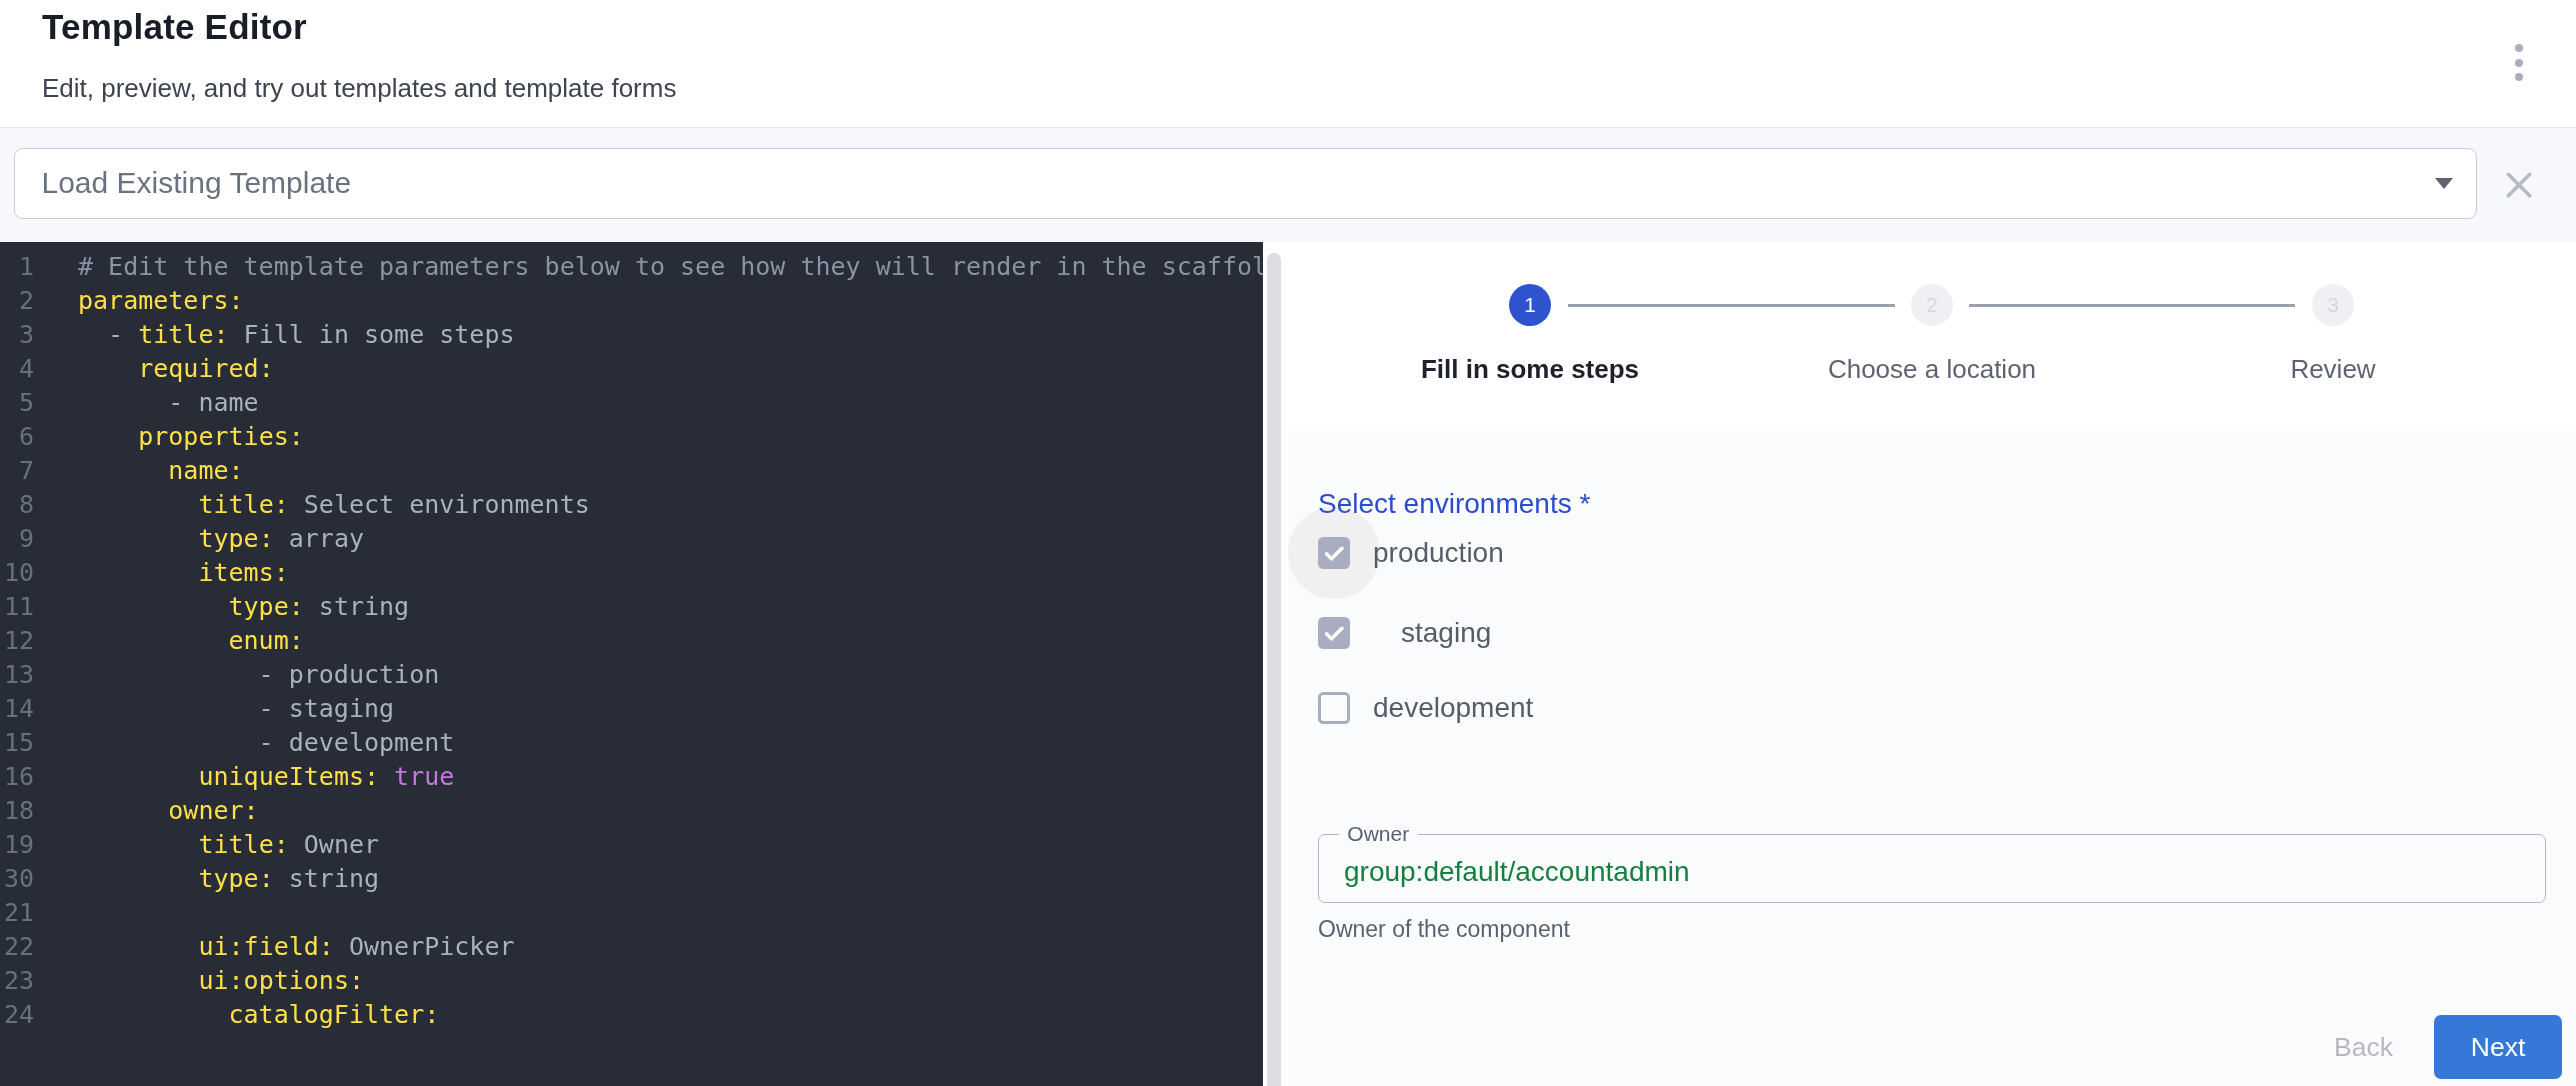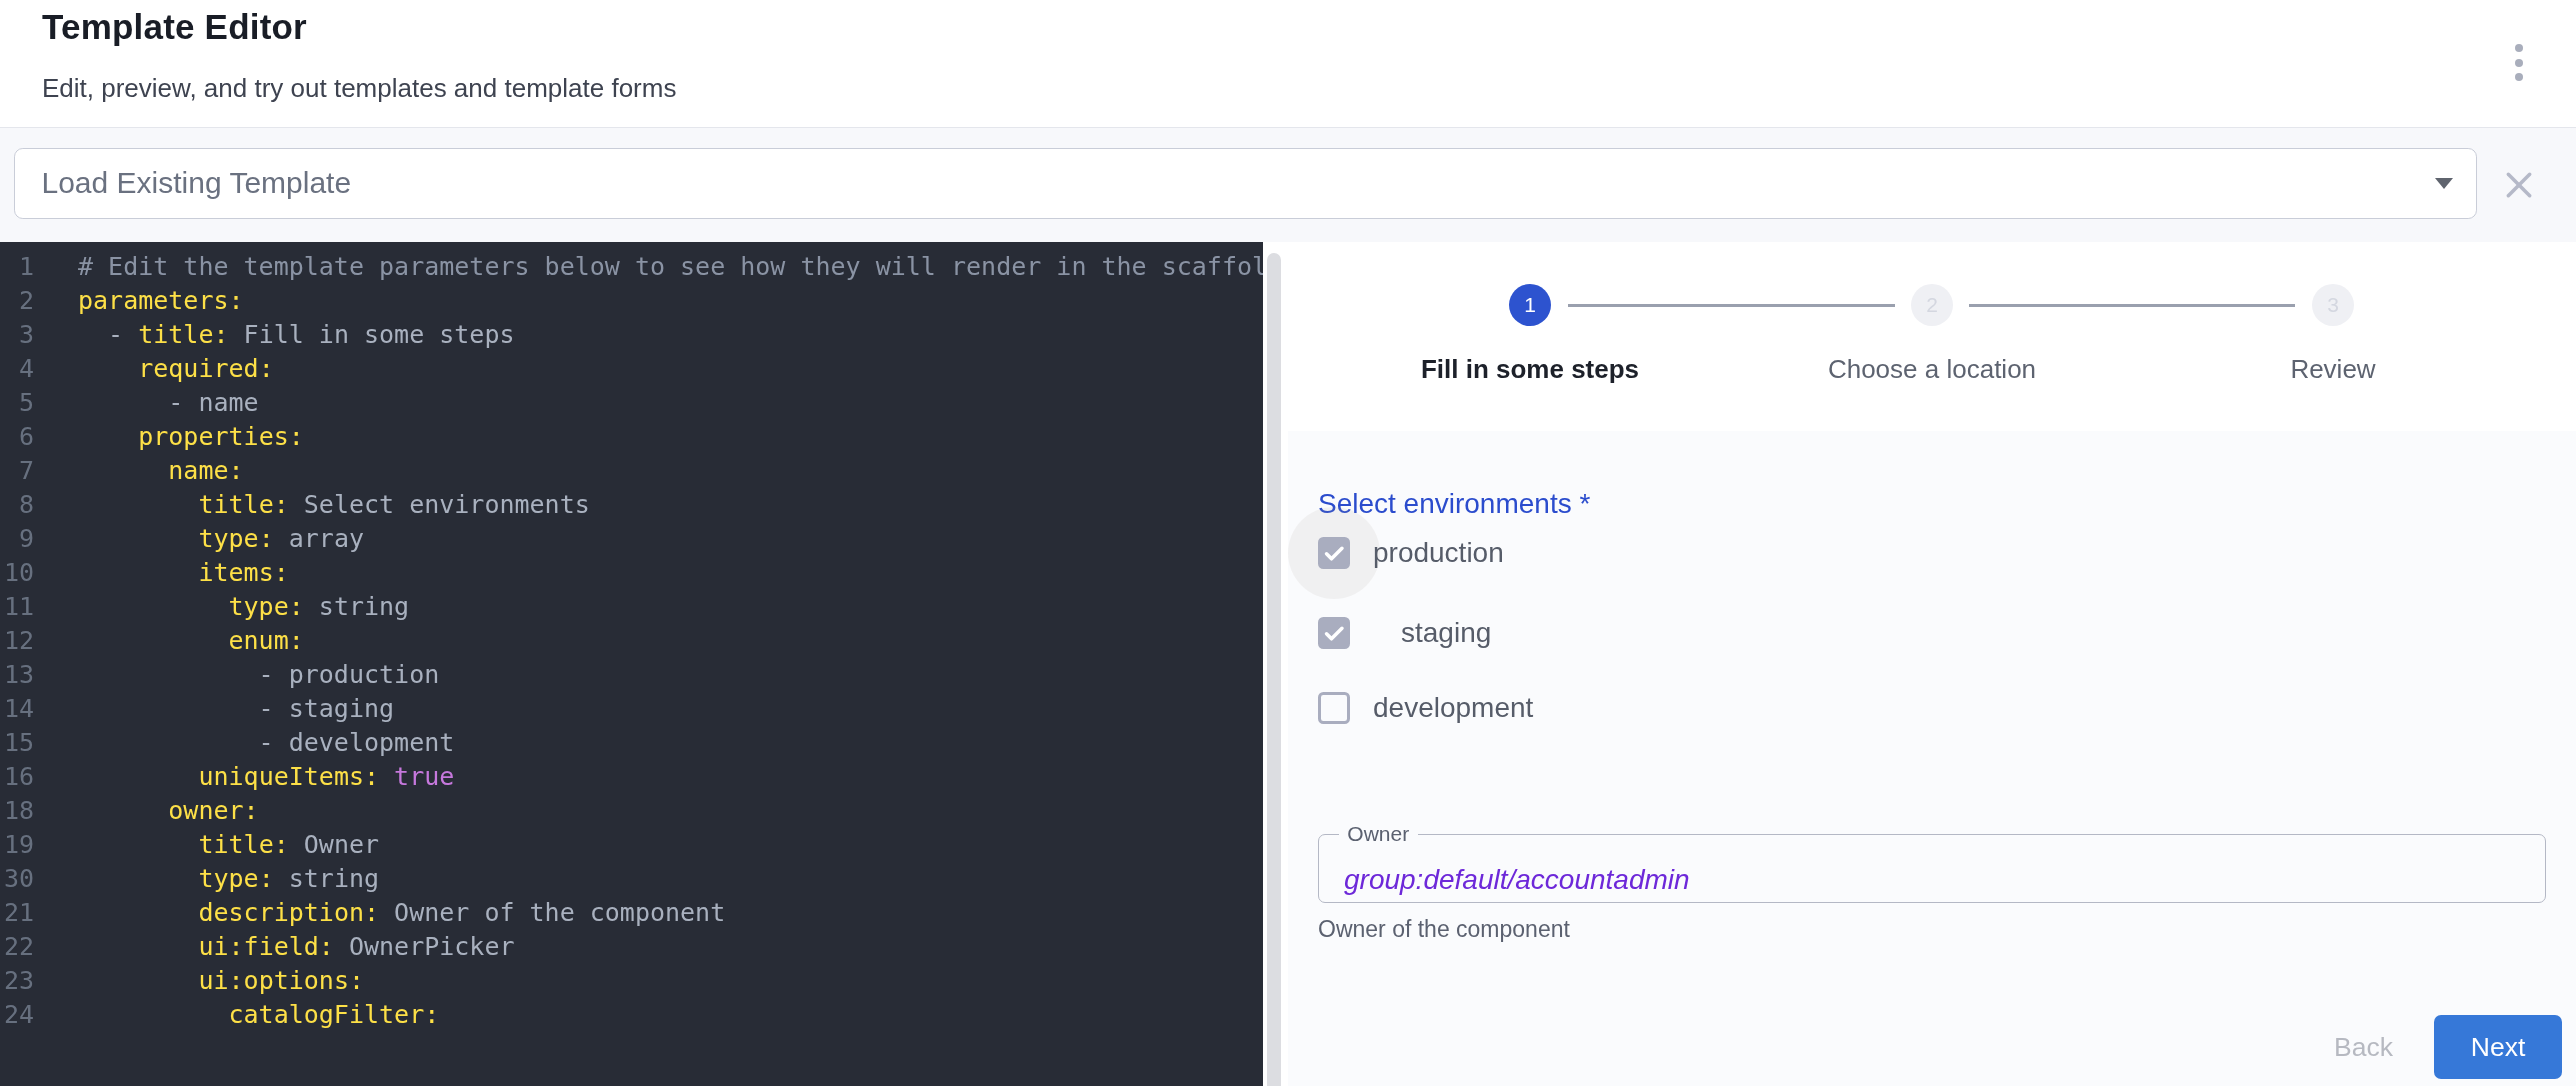--- a/index.html
+++ b/index.html
@@ -67,21 +67,21 @@
   .cb-box.checked { background:#a9adbf; }
   .cb-box.unchecked { border:3.5px solid #a9adbf; background:transparent; }
   .cb-box svg { position:absolute; left:2.7px; top:2.7px; }
   .cb-ripple { position:absolute; left:-30px; top:-25px; width:92px; height:92px; border-radius:50%;
                background:rgba(160,150,140,0.10); }
   .cb-label { margin-left:23px; font-size:28px; color:#565c69; position:relative; }
   #owner-field { position:absolute; left:30px; top:403px; width:1228px; height:69px;
                  border:1.8px solid #b4b8c5; border-radius:7px; background:transparent; }
   #owner-legend { position:absolute; left:19.5px; top:-13.3px; padding:0 8.8px; background:#fafbfd;
                   font-size:21px; color:#5b6170; }
-  #owner-value { position:absolute; left:25px; top:12px; line-height:65px; font-size:28px; color:#6d28d9;font-style:italic; }
+  #owner-value { position:absolute; left:25px; top:4px; line-height:65px; font-size:28px; color:#15803d; }
   #owner-helper { position:absolute; left:30px; top:485px; font-size:23px; color:#5b6170; }
   #back-btn { position:absolute; left:1026px; top:584px; width:99px; height:64px; line-height:64px;
               text-align:center; font-size:26.5px; color:#b6b9c1; cursor:default; }
   #next-btn { position:absolute; left:1146px; top:584px; width:128px; height:64px; line-height:64px;
               text-align:center; font-size:26.5px; color:#ffffff; background:#3678d8; border-radius:7px; cursor:pointer; }
 </style>
 </head>
 <body>
 
 <div id="header">
@@ -180,21 +180,20 @@
       <div class="cline">
         <span class="num">19</span>
         <span class="txt"><span class="tok-plain">        </span><span class="tok-key">title:</span><span class="tok-plain"> Owner</span></span>
       </div>
       <div class="cline">
         <span class="num">30</span>
         <span class="txt"><span class="tok-plain">        </span><span class="tok-key">type:</span><span class="tok-plain"> string</span></span>
       </div>
       <div class="cline">
         <span class="num">21</span>
-        <span class="txt"><span class="tok-plain">        </span><span class="tok-key">description:</span><span class="tok-plain"> Owner of the component</span></span>
       </div>
       <div class="cline">
         <span class="num">22</span>
         <span class="txt"><span class="tok-plain">        </span><span class="tok-key">ui:field:</span><span class="tok-plain"> OwnerPicker</span></span>
       </div>
       <div class="cline">
         <span class="num">23</span>
         <span class="txt"><span class="tok-plain">        </span><span class="tok-key">ui:options:</span></span>
       </div>
       <div class="cline">

